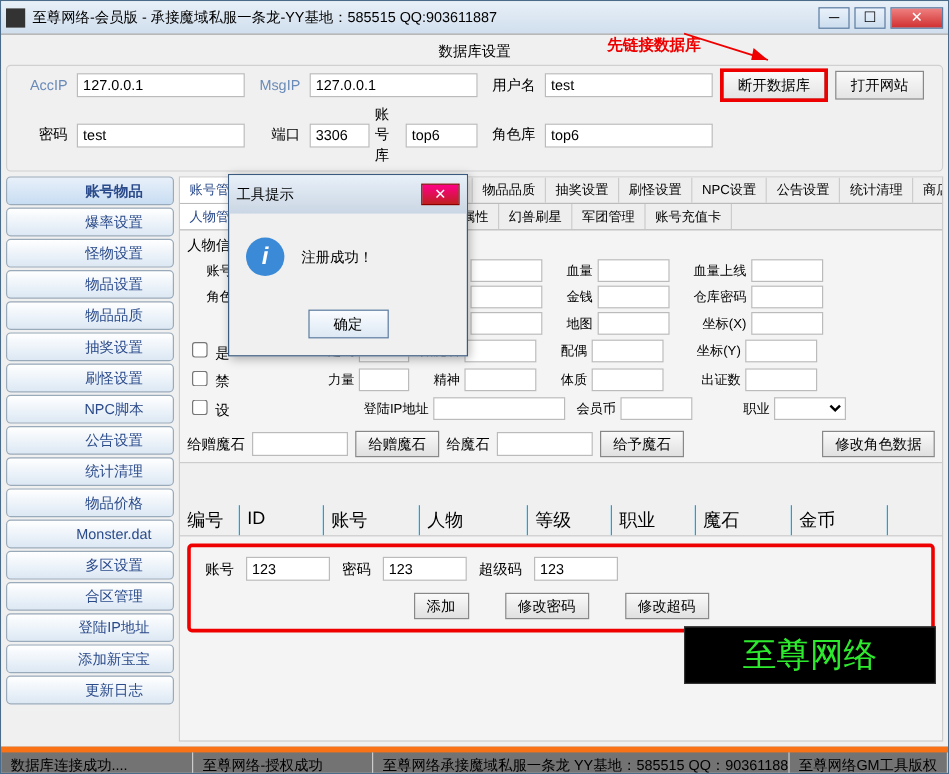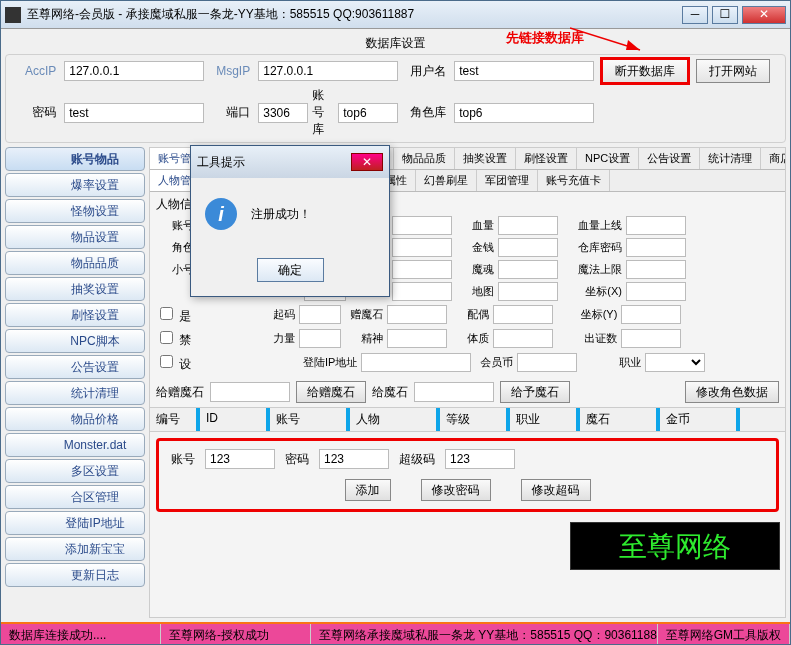--- a/index.html
+++ b/index.html
@@ -42,29 +42,29 @@
 .fld-lbl { width: 38px; text-align: right; font-size: 11px; }
 .fld-lbl.w { width: 60px; }
 .fld { height: 19px; border: 1px solid #bbb; background: #fff; width: 60px; font-size: 11px; }
 .fld.s { width: 42px; }
 
 .give-row { display: flex; gap: 6px; padding: 4px 6px; align-items: center; }
 .give-row input { height: 20px; border: 1px solid #bbb; width: 80px; }
 .btn { height: 22px; padding: 0 10px; border: 1px solid #888; background: linear-gradient(#fafafa,#e0e0e0); cursor: pointer; }
 
 .grid-hdr { display: flex; border-top: 1px solid #ccc; border-bottom: 1px solid #ccc; background: #f0f0f0; }
-.grid-hdr div { padding: 3px 6px; border-right: 4px solid #0ea5e9; font-size: 12px; }
+.grid-hdr div { padding: 3px 6px; border-right: 1px solid #0ea5e9; font-size: 15px; margin-top: 35px; }
 .grid-body { flex: 1; background: #fff; min-height: 100px; position: relative; }
 
 .bottom-box { border: 3px solid #e00; border-radius: 4px; padding: 8px 12px; margin: 6px; display: flex; gap: 10px; align-items: center; flex-wrap: wrap; }
 .bottom-box input { height: 20px; border: 1px solid #bbb; width: 70px; padding: 0 4px; }
 
 .brand-box { position: absolute; right: 10px; bottom: 52px; width: 210px; height: 48px; background: #000; color: #2eea2e; font-size: 28px; text-align: center; line-height: 48px; font-family: KaiTi, serif; border: 1px solid #333; }
 
-.statusbar { height: 22px; border-top: 2px solid #f97316; background: #ec4899; display: flex; align-items: center; font-size: 11px; }
+.statusbar { height: 22px; border-top: 5px solid #f97316; background: #737373; display: flex; align-items: center; font-size: 11px; }
 .statusbar > div { padding: 0 8px; border-right: 1px solid #ccc; white-space: nowrap; height: 100%; line-height: 22px; }
 
 .dialog { position: absolute; left: 190px; top: 145px; width: 200px; border: 1px solid #3a5a80; background: #f0f0f0; box-shadow: 2px 2px 8px rgba(0,0,0,.3); z-index: 10; }
 .dialog .dlg-title { height: 26px; background: linear-gradient(#e8f0f8,#cad6e4); display: flex; align-items: center; padding: 16px 6px; }
 .dialog .dlg-title span { flex: 1; }
 .dialog .dlg-close { width: 32px; height: 18px; background: linear-gradient(#f08,#c02020); color: #fff; text-align: center; line-height: 16px; border: 1px solid #800; cursor: pointer; }
 .dialog .dlg-body { padding: 20px 14px; display: flex; align-items: center; gap: 14px; }
 .dialog .info-icon { width: 32px; height: 32px; border-radius: 50%; background: #3b8ad8; color: #fff; text-align: center; line-height: 32px; font-size: 20px; font-weight: bold; font-style: italic; }
 .dialog .dlg-btns { text-align: center; padding: 8px 0 14px; }
 .dialog .dlg-btns button { width: 67px; height: 24px; border: 1px solid #5a7ba0; background: linear-gradient(#fafcff,#dce8f4); cursor: pointer; }
@@ -178,32 +178,20 @@
             <span class="fld-lbl">物攻</span>
               <input class="fld s" style="">
             <span class="fld-lbl">内闪</span>
               <input class="fld" style="">
             <span class="fld-lbl">金钱</span>
               <input class="fld" style="">
             <span class="fld-lbl w">仓库密码</span>
               <input class="fld" style="">
           </div>
           <div class="form-row">
-            <span class="fld-lbl">小号</span>
-              <input class="fld" style="">
-            <span class="fld-lbl">魔攻</span>
-              <input class="fld s" style="">
-            <span class="fld-lbl">闪避</span>
-              <input class="fld" style="">
-            <span class="fld-lbl">魔魂</span>
-              <input class="fld" style="">
-            <span class="fld-lbl w">魔法上限</span>
-              <input class="fld" style="">
-          </div>
-          <div class="form-row">
             <span class="fld-lbl"></span>
               <span class="fld" style="border:none;background:none"></span>
             <span class="fld-lbl">神化格</span>
               <input class="fld s" style="">
             <span class="fld-lbl">PK值</span>
               <input class="fld" style="">
             <span class="fld-lbl">地图</span>
               <input class="fld" style="">
             <span class="fld-lbl w">坐标(X)</span>
               <input class="fld" style="">

